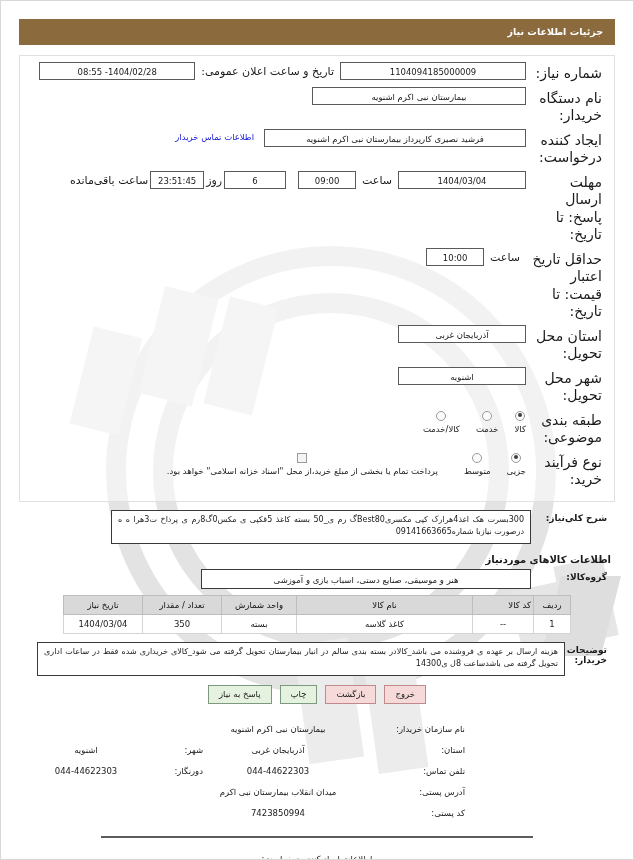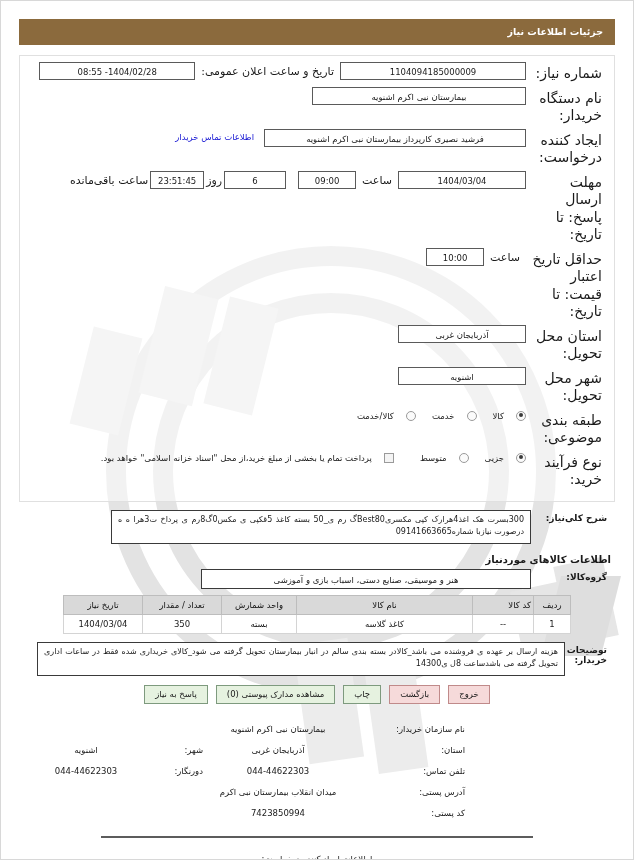--- a/index.html
+++ b/index.html
@@ -105,21 +105,21 @@
     cursor: pointer;
   }
   .spacer { flex: 1 1 auto; }
   
   .radio-row {
     display: flex;
     align-items: center;
     padding: 2px 0 2px 0;
     font-size: 8.5px;
   }
-  .radio-grp { display: flex; align-items: center; gap: 12px; margin-left: 16px; }
+  .radio-grp { display: flex; align-items: center; gap: 3px; margin-left: 16px; flex-direction: column; }
   .rdot {
     width: 8px; height: 8px;
     border: 1px solid #9a9a9a;
     border-radius: 50%;
     background: #fbfbfb;
     display: inline-block;
     position: relative;
     flex: 0 0 8px;
   }
   .rdot.on::after {
@@ -425,21 +425,20 @@
     <div class="frow" style="margin-bottom:0;">
       <div class="bold-lbl" style="width:50px;flex:0 0 50px;padding-right:8px;">توضیحات خریدار:</div>
       <div class="tbox" style="width:528px;height:34px;">هزینه ارسال بر عهده ی فروشنده می باشد_کالادر  بسته بندی سالم در انبار  بیمارستان تحویل گرفته می شود_کالای خریداری شده فقط در ساعات اداری تحویل گرفته می باشدساعت 8ل ی14300</div>
     </div>
   </div>
 
   <div class="btnbar">
     <div class="btn red">خروج</div>
     <div class="btn red">بازگشت</div>
     <div class="btn">چاپ</div>
-    <div class="btn">مشاهده مدارک پیوستی (0)</div>
     <div class="btn">پاسخ به نیاز</div>
   </div>
 
 
   <div class="contact" style="margin-top:20px;">
     <div class="crow">
       <div class="spacer"></div>
       <div class="ckey">نام سازمان خریدار:</div>
       <div class="cval">بیمارستان نبی اکرم اشنویه</div>
       <div class="ckey2"></div>

